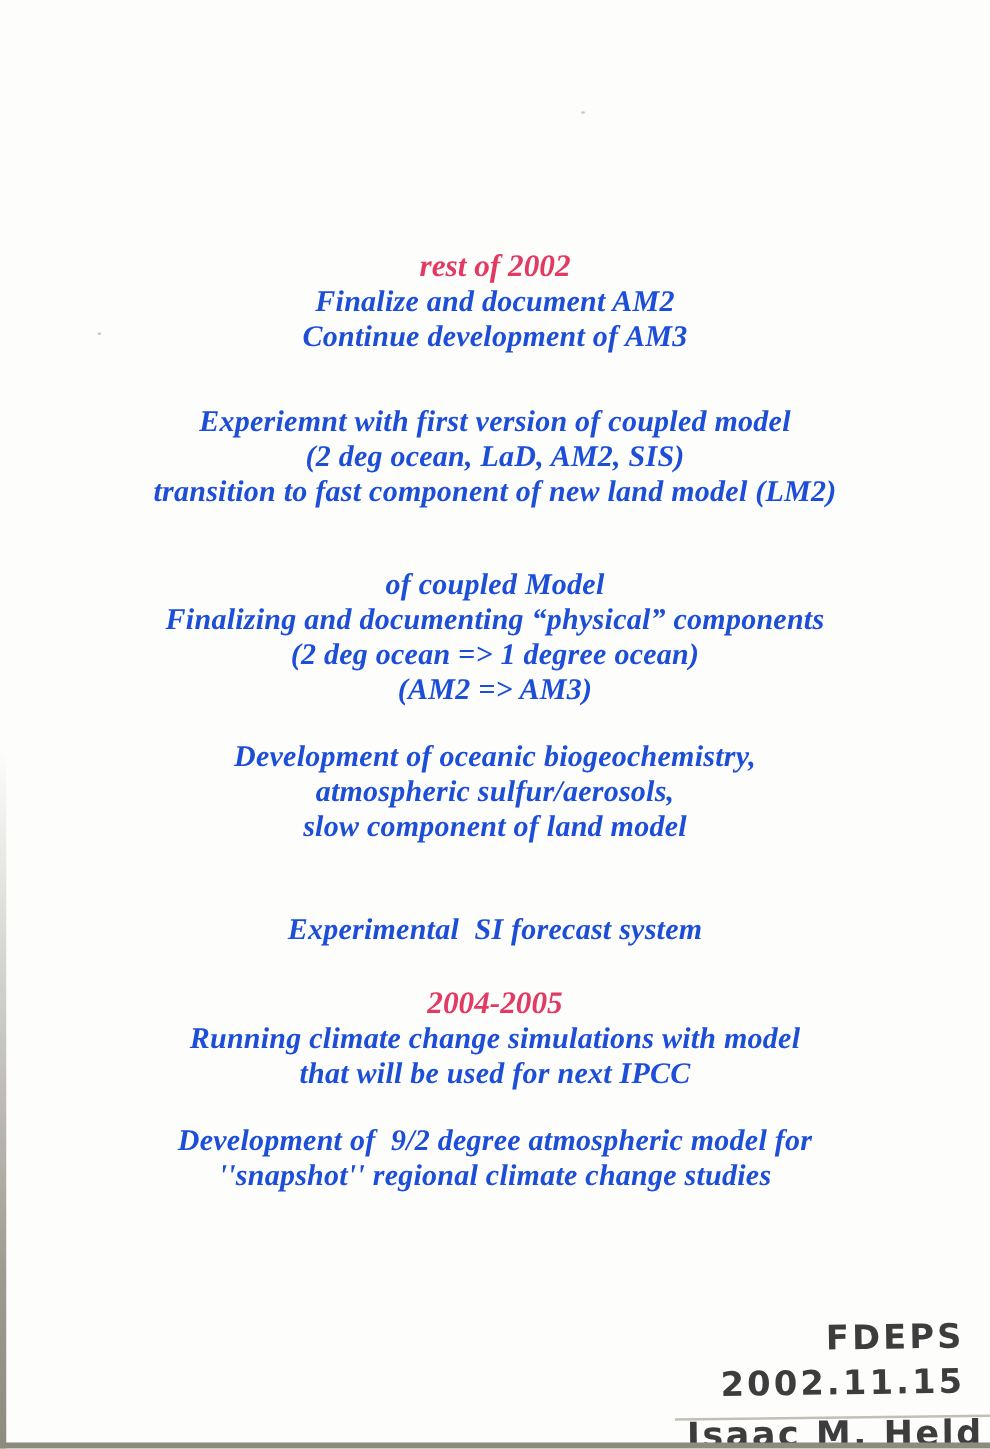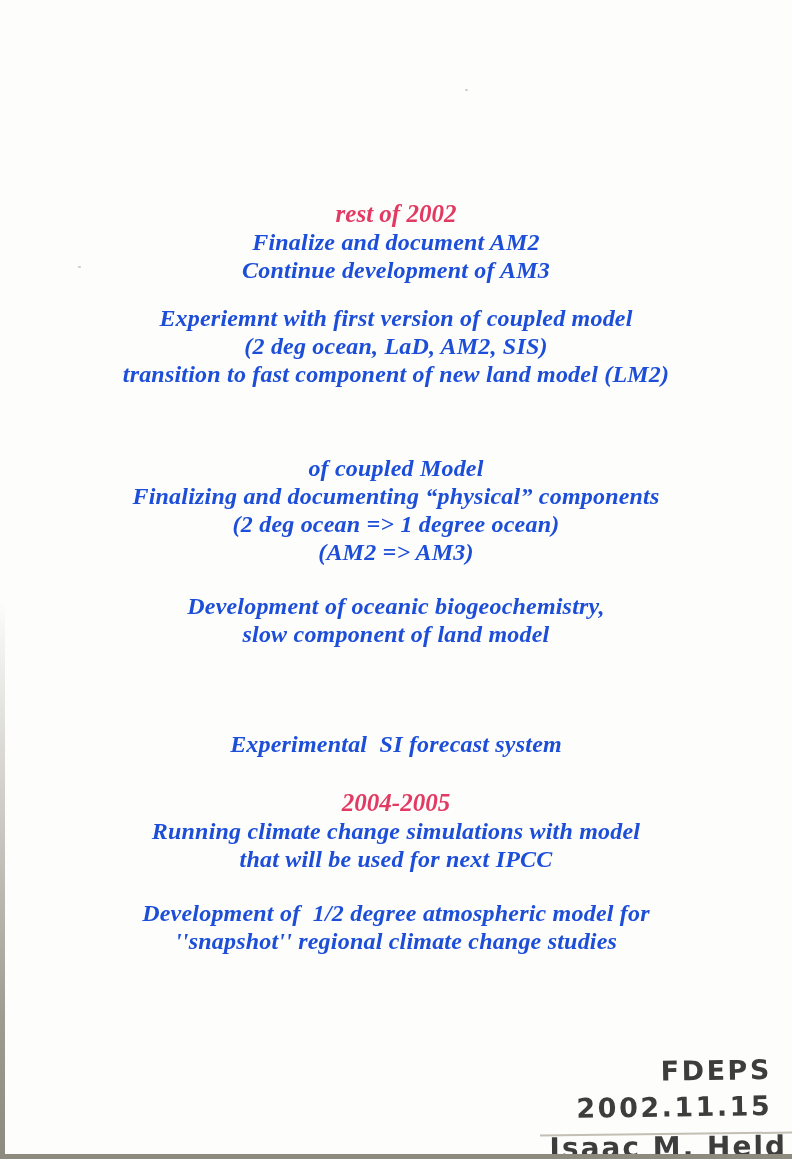--- a/index.html
+++ b/index.html
@@ -36,21 +36,21 @@
     font-family: "Liberation Serif", serif;
     font-style: italic;
     font-weight: bold;
     font-size: 25px;
     line-height: 28px;
     color: #e23a62;
     white-space: pre-wrap;
   }
   
   .sec-1 { top: 200px; }
-  .sec-2 { top: 304px; }
+  .sec-2 { top: 324px; }
   .sec-3 { top: 454px; }
   .sec-4 { top: 592px; }
   .sec-5 { top: 730px; text-align: center; }
   .sec-6 { top: 789px; }
   .sec-7 { top: 899px; }
   
   .note {
     position: absolute;
     right: 0;
     top: 1054px;
@@ -128,35 +128,36 @@
 
   <section class="sec sec-3">
     <div class="line">of coupled Model</div>
     <div class="line">Finalizing and documenting “physical” components</div>
     <div class="line">(2 deg ocean =&gt; 1 degree ocean)</div>
     <div class="line">(AM2 =&gt; AM3)</div>
   </section>
 
   <section class="sec sec-4">
     <div class="line">Development of oceanic biogeochemistry,</div>
+    <div class="line">atmospheric sulfur/aerosols,</div>
     <div class="line">slow component of land model</div>
   </section>
 
   <section class="sec sec-5">
     <div class="line">Experimental  SI forecast system</div>
   </section>
 
   <section class="sec sec-6">
     <div class="heading">2004-2005</div>
     <div class="line">Running climate change simulations with model</div>
     <div class="line">that will be used for next IPCC</div>
   </section>
 
   <section class="sec sec-7">
-    <div class="line">Development of  1/2 degree atmospheric model for</div>
+    <div class="line">Development of  9/2 degree atmospheric model for</div>
     <div class="line">''snapshot'' regional climate change studies</div>
   </section>
 
   <div class="note">
     <div class="note-line1">FDEPS 2002.11.15</div>
     <div class="note-line2">Isaac M. Held</div>
   </div>
   <div class="note-underline"></div>
 
   <div class="scan-edge-left"></div>

